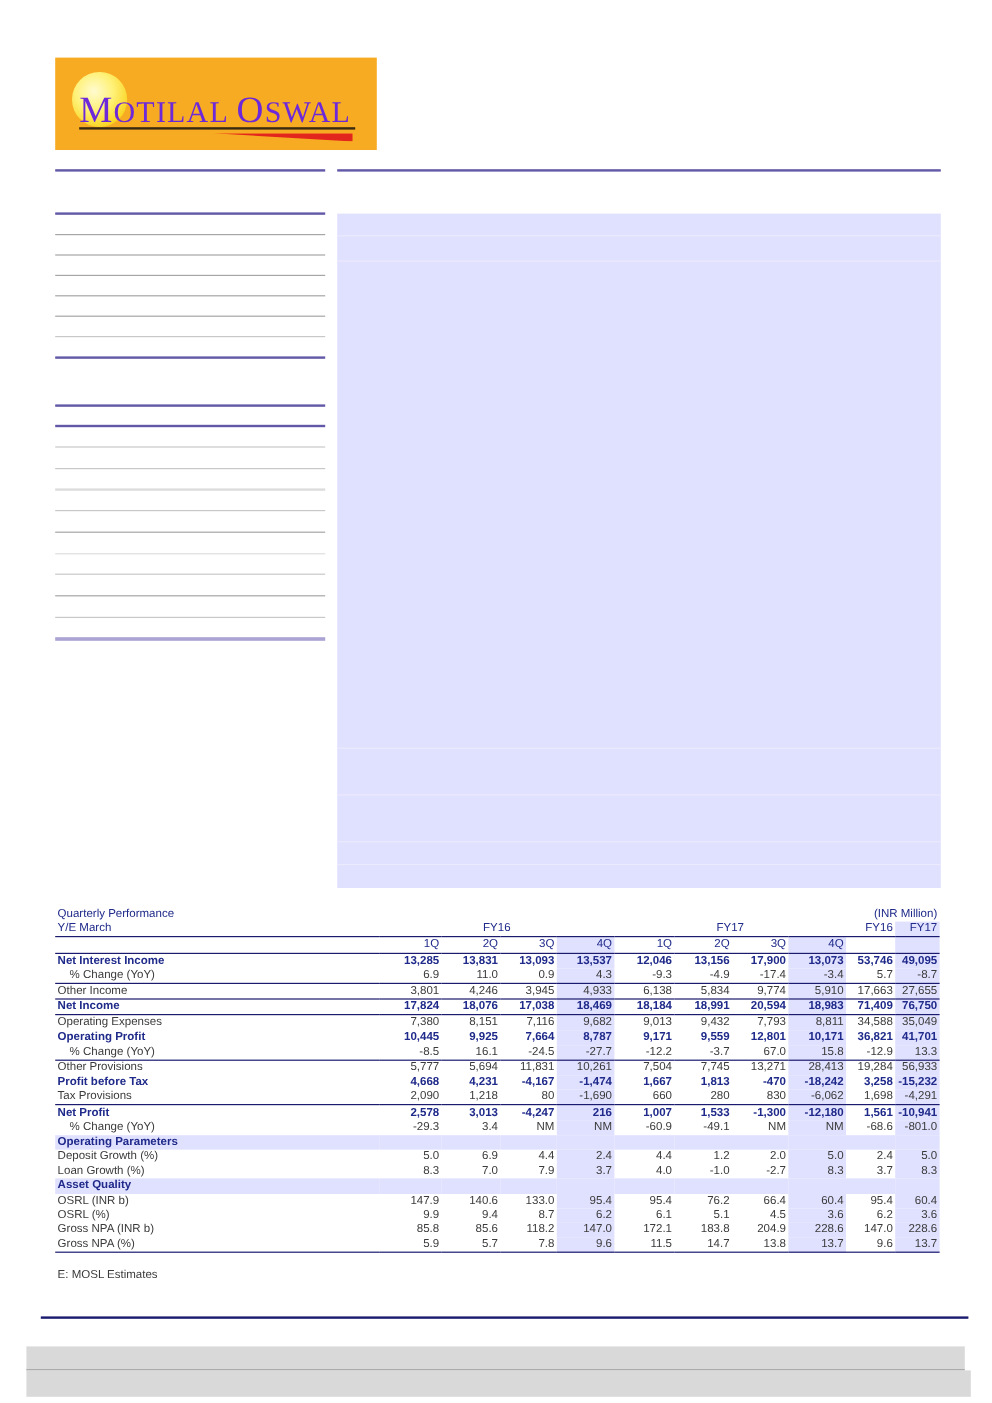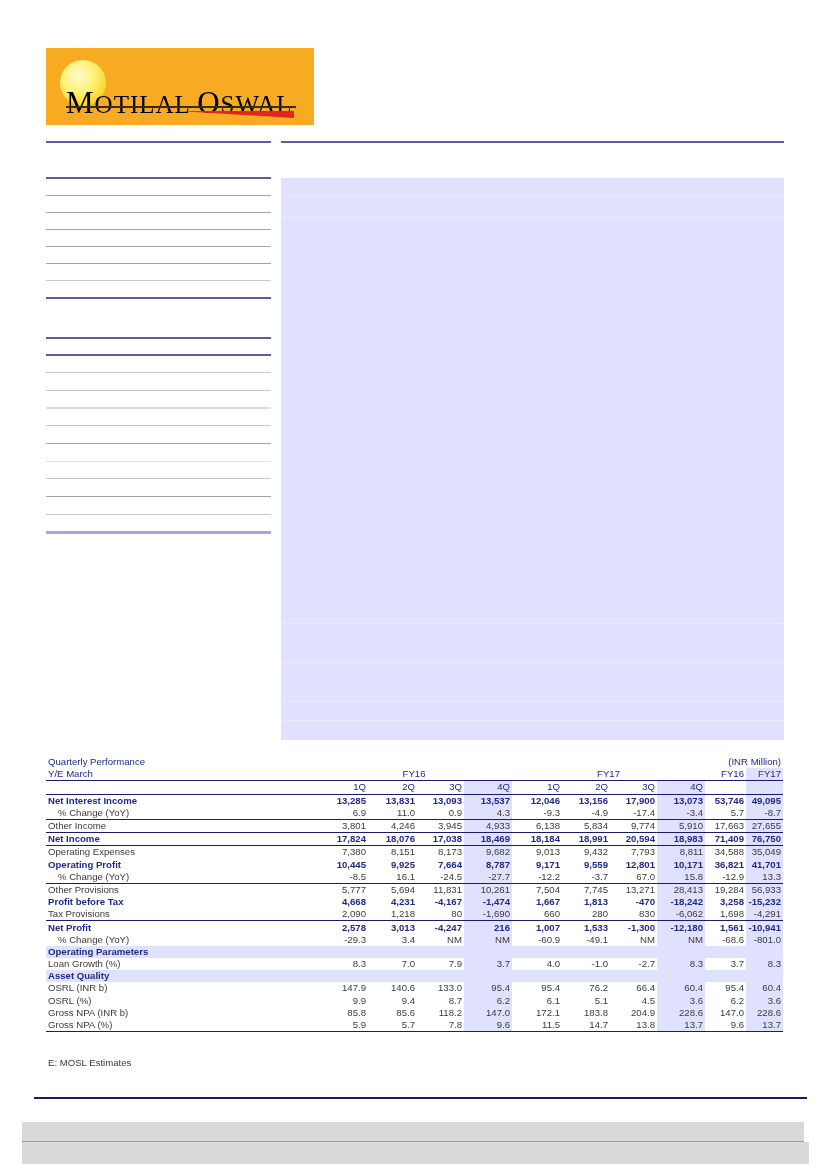--- a/index.html
+++ b/index.html
@@ -3,21 +3,21 @@
 <meta charset="utf-8">
 <style>
   html, body { margin:0; padding:0; background:#ffffff; }
   body { width:827px; height:1169px; position:relative; overflow:hidden; font-family:"Liberation Sans", sans-serif; }
   .abs { position:absolute; }
 
   
   .logo { left:46px; top:48px; width:268px; height:77px; background:#f7ab22; overflow:hidden; }
   .logo .sun { position:absolute; left:14px; top:12px; width:46px; height:46px; border-radius:50%;
     background:radial-gradient(circle at 40% 35%, #fffbd0 0%, #fff176 40%, #f9d423 75%, #f7ab22 100%); }
-  .logo .name { position:absolute; left:20px; top:26px; font-family:"Liberation Serif", serif; font-size:25px; color:#000000; letter-spacing:1px; white-space:nowrap;margin-top:11px; }
+  .logo .name { position:absolute; left:20px; top:26px; font-family:"Liberation Serif", serif; font-size:25px; color:#6d28d9; letter-spacing:1px; white-space:nowrap; }
   .logo .name .big { font-size:31px; }
   .logo .rule { position:absolute; left:20px; right:18px; top:58px; height:2px; background:#3a2a10; }
   .logo .swoosh { position:absolute; left:132px; right:20px; top:63px; height:7px; background:#e3261d; clip-path:polygon(0 0,100% 0,100% 100%); }
 
   
   .hl { position:absolute; height:1px; background:#a6a6a6; }
   .hl.blue { height:2px; background:#6158a8; }
   .hl.light { background:#c8c8c8; }
   .hl.pale { height:3px; background:#aaa3d3; }
 
@@ -181,21 +181,21 @@
         <td class="num">18,991</td>
         <td class="num">20,594</td>
         <td class="num sh">18,983</td>
         <td class="num">71,409</td>
         <td class="num sh">76,750</td>
       </tr>
       <tr class="top">
         <td>Operating Expenses</td>
         <td class="num">7,380</td>
         <td class="num">8,151</td>
-        <td class="num">8,173</td>
+        <td class="num">7,116</td>
         <td class="num sh">9,682</td>
         <td class="num">9,013</td>
         <td class="num">9,432</td>
         <td class="num">7,793</td>
         <td class="num sh">8,811</td>
         <td class="num">34,588</td>
         <td class="num sh">35,049</td>
       </tr>
       <tr class="bold">
         <td>Operating Profit</td>
@@ -295,20 +295,33 @@
         <td class="num"></td>
         <td class="num sh"></td>
         <td class="num"></td>
         <td class="num"></td>
         <td class="num"></td>
         <td class="num sh"></td>
         <td class="num"></td>
         <td class="num sh"></td>
       </tr>
       <tr>
+        <td>Deposit Growth (%)</td>
+        <td class="num">5.0</td>
+        <td class="num">6.9</td>
+        <td class="num">4.4</td>
+        <td class="num sh">2.4</td>
+        <td class="num">4.4</td>
+        <td class="num">1.2</td>
+        <td class="num">2.0</td>
+        <td class="num sh">5.0</td>
+        <td class="num">2.4</td>
+        <td class="num sh">5.0</td>
+      </tr>
+      <tr>
         <td>Loan Growth (%)</td>
         <td class="num">8.3</td>
         <td class="num">7.0</td>
         <td class="num">7.9</td>
         <td class="num sh">3.7</td>
         <td class="num">4.0</td>
         <td class="num">-1.0</td>
         <td class="num">-2.7</td>
         <td class="num sh">8.3</td>
         <td class="num">3.7</td>

